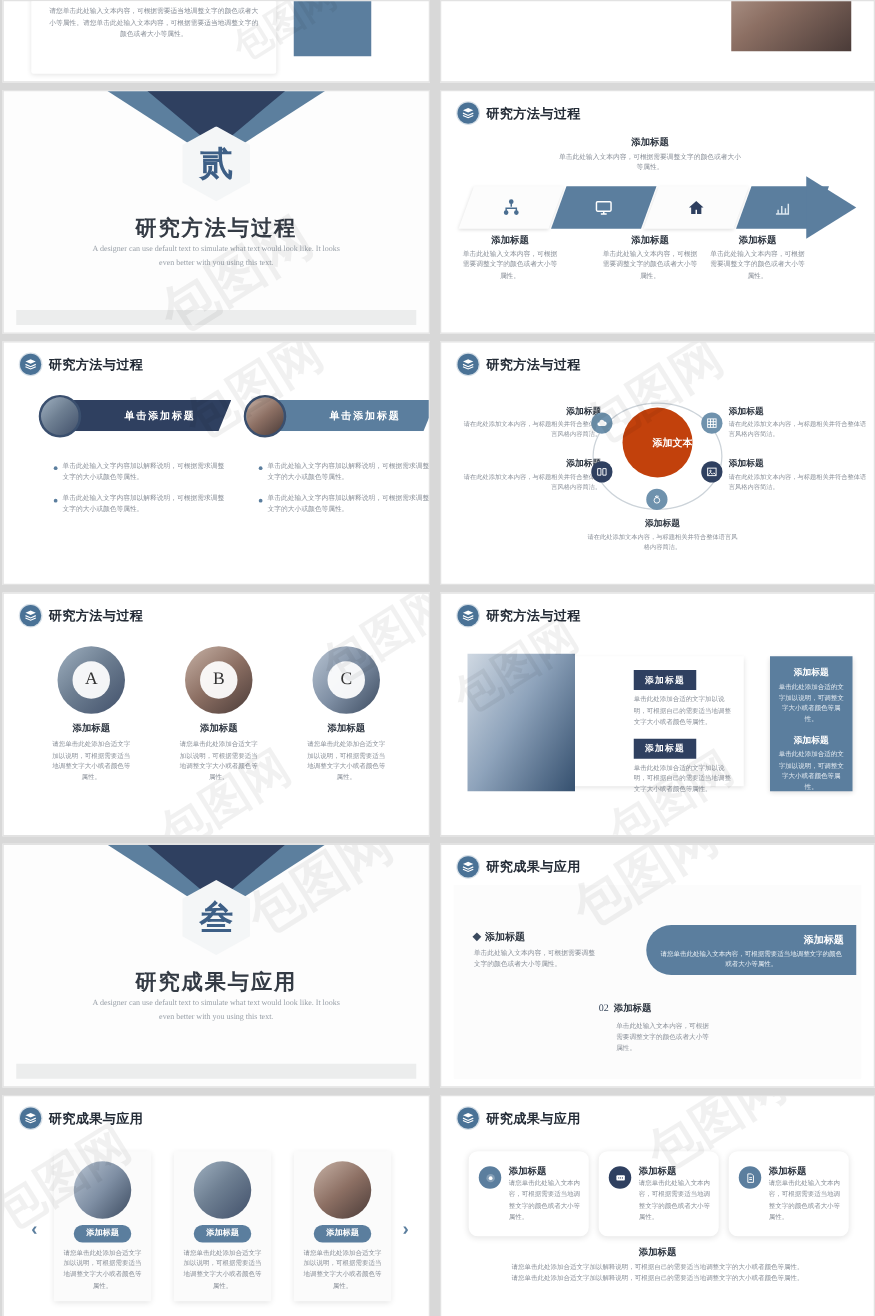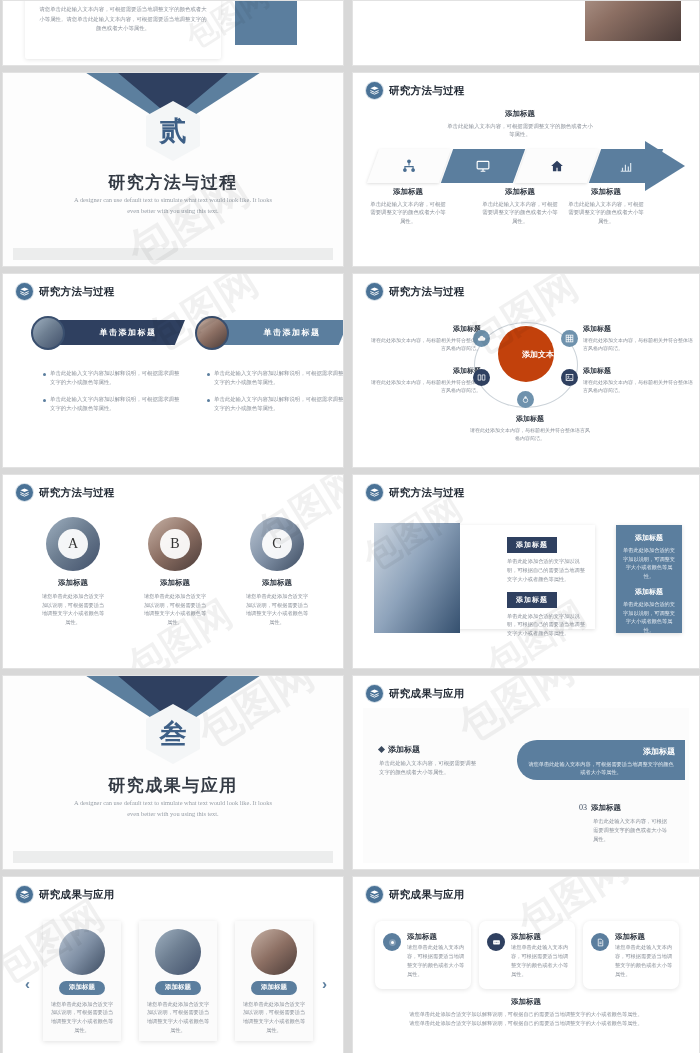--- a/index.html
+++ b/index.html
@@ -572,22 +572,22 @@
         <span class="rs-diamond"></span><span>添加标题</span>
       </div>
       <div class="t-body" style="font-size:5.4px; margin-top:4px; line-height:1.7;">单击此处输入文本内容，可根据需要调整文字的颜色或者大小等属性。</div>
     </div>
 
     <div class="rs-pill">
       <div class="h">添加标题</div>
       <div class="b">请您单击此处输入文本内容，可根据需要适当地调整文字的颜色或者大小等属性。</div>
     </div>
 
-    <div style="position:absolute; left:226px; top:120px; width:90px;">
-      <div><span class="rs-num">03</span><span class="t-title" style="font-size:7.5px;">添加标题</span></div>
+    <div style="position:absolute; left:126px; top:120px; width:90px;">
+      <div><span class="rs-num">02</span><span class="t-title" style="font-size:7.5px;">添加标题</span></div>
       <div class="t-body" style="font-size:5.3px; margin-top:3px; margin-left:14px; line-height:1.7;">单击此处输入文本内容，可根据需要调整文字的颜色或者大小等属性。</div>
     </div>
 
     <div class="wm">
       <span style="left:100px; top:-6px; font-size:42px;">包图网</span>
     </div>
   </div>
 
   <div class="slide c0">
     <div class="shdr">

